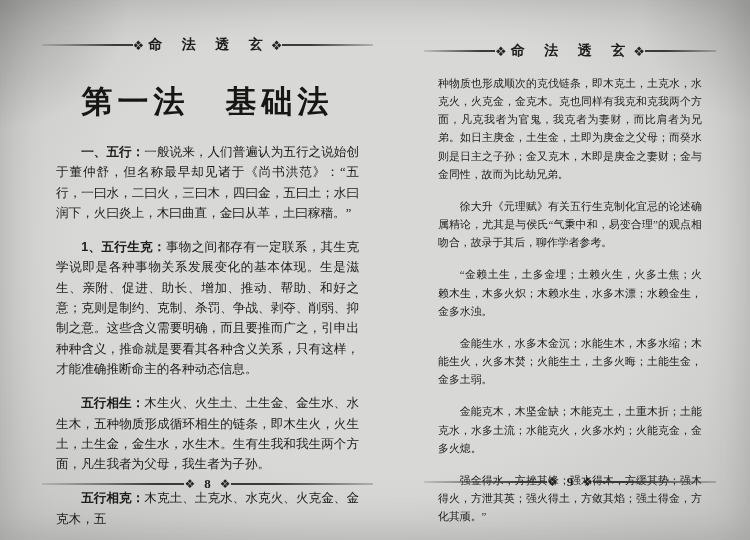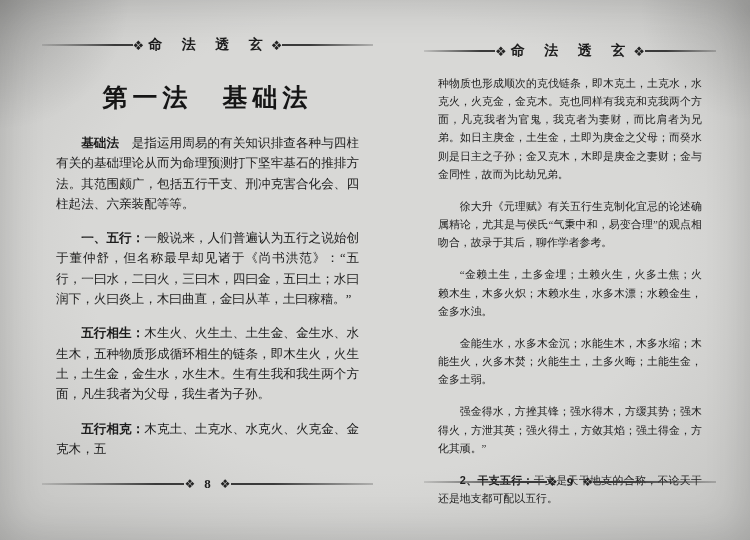--- a/index.html
+++ b/index.html
@@ -22,21 +22,21 @@
   .page-right{left:424px;top:42px;width:292px;height:468px;}
 
   .running-header{display:flex;align-items:center;height:18px;}
   .rh-title{font-weight:bold;font-size:14px;letter-spacing:8px;white-space:nowrap;padding-left:4px;}
   .orn{font-size:13px;line-height:1;color:#242424;}
   .rule{flex:1;height:2px;background:#3a3a3a;}
   .rule.fade-l{background:linear-gradient(to right,rgba(58,58,58,.15),#3a3a3a 80%);}
   .rule.fade-r{background:linear-gradient(to left,rgba(58,58,58,.25),#3a3a3a 70%);}
 
   .chapter-title{
-    text-align:center;font-weight:bold;font-size:25px;letter-spacing:5px;
+    text-align:center;font-weight:bold;font-size:31px;letter-spacing:5px;
     margin:27px 0 19px 0;color:#161616;
   }
 
   .body-text{text-align:justify;}
   .page-left  .body-text{font-size:12.6px;line-height:20.3px;}
   .page-right .body-text{font-size:10.9px;line-height:18.15px;margin-top:3px;}
   .para{margin:14px;text-indent:2em;}
   .para.cont{text-indent:0;}
   .lead{font-weight:bold;font-family:"Liberation Sans","DejaVu Sans",sans-serif;}
 
@@ -56,22 +56,22 @@
       <span class="rule fade-l"></span>
       <span class="orn">❖</span>
       <span class="rh-title">命 法 透 玄</span>
       <span class="orn">❖</span>
       <span class="rule fade-r"></span>
     </div>
 
     <div class="chapter-title">第一法　基础法</div>
 
     <div class="body-text">
-      <p class="para"><span class="lead">基础法</span><span>　是指运用周易的有关知识排查各种与四柱有关的基础理论从而为命理预测打下坚牢基石的推排方法。其范围颇广，包括五行干支、刑冲克害合化会、四柱起法、六亲装配等等。</span></p>
       <p class="para"><span class="lead">一、五行：</span><span>一般说来，人们普遍认为五行之说始创于董仲舒，但名称最早却见诸于《尚书洪范》：“五行，一曰水，二曰火，三曰木，四曰金，五曰土；水曰润下，火曰炎上，木曰曲直，金曰从革，土曰稼穑。”</span></p>
+      <p class="para"><span class="lead">1、五行生克：</span><span>事物之间都存有一定联系，其生克学说即是各种事物关系发展变化的基本体现。生是滋生、亲附、促进、助长、增加、推动、帮助、和好之意；克则是制约、克制、杀罚、争战、剥夺、削弱、抑制之意。这些含义需要明确，而且要推而广之，引申出种种含义，推命就是要看其各种含义关系，只有这样，才能准确推断命主的各种动态信息。</span></p>
       <p class="para"><span class="lead">五行相生：</span><span>木生火、火生土、土生金、金生水、水生木，五种物质形成循环相生的链条，即木生火，火生土，土生金，金生水，水生木。生有生我和我生两个方面，凡生我者为父母，我生者为子孙。</span></p>
       <p class="para"><span class="lead">五行相克：</span><span>木克土、土克水、水克火、火克金、金克木，五</span></p>
     </div>
 
     <div class="page-footer">
       <span class="rule fade-l"></span>
       <span class="orn">❖</span>
       <span class="page-number">8</span>
       <span class="orn">❖</span>
       <span class="rule fade-r"></span>
@@ -85,20 +85,21 @@
       <span class="rh-title">命 法 透 玄</span>
       <span class="orn">❖</span>
       <span class="rule fade-r"></span>
     </div>
 
     <div class="body-text">
       <p class="para cont"><span>种物质也形成顺次的克伐链条，即木克土，土克水，水克火，火克金，金克木。克也同样有我克和克我两个方面，凡克我者为官鬼，我克者为妻财，而比肩者为兄弟。如日主庚金，土生金，土即为庚金之父母；而癸水则是日主之子孙；金又克木，木即是庚金之妻财；金与金同性，故而为比劫兄弟。</span></p>
       <p class="para"><span>徐大升《元理赋》有关五行生克制化宜忌的论述确属精论，尤其是与侯氏“气秉中和，易变合理”的观点相吻合，故录于其后，聊作学者参考。</span></p>
       <p class="para"><span>“金赖土生，土多金埋；土赖火生，火多土焦；火赖木生，木多火炽；木赖水生，水多木漂；水赖金生，金多水浊。</span></p>
       <p class="para"><span>金能生水，水多木金沉；水能生木，木多水缩；木能生火，火多木焚；火能生土，土多火晦；土能生金，金多土弱。</span></p>
+      <p class="para"><span>金能克木，木坚金缺；木能克土，土重木折；土能克水，水多土流；水能克火，火多水灼；火能克金，金多火熄。</span></p>
       <p class="para"><span>强金得水，方挫其锋；强水得木，方缓其势；强木得火，方泄其英；强火得土，方敛其焰；强土得金，方化其顽。”</span></p>
       <p class="para"><span class="lead">2、干支五行：</span><span>干支是天干地支的合称，不论天干还是地支都可配以五行。</span></p>
 
     </div>
 
     <div class="page-footer">
       <span class="rule fade-l"></span>
       <span class="orn">❖</span>
       <span class="page-number">9</span>
       <span class="orn">❖</span>

